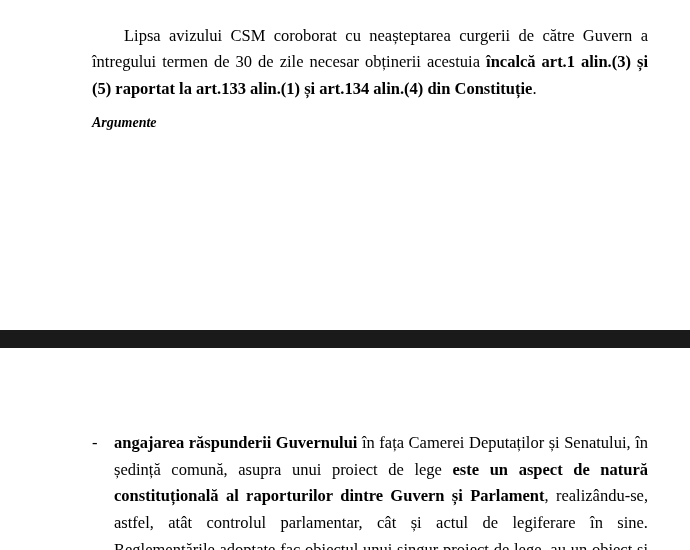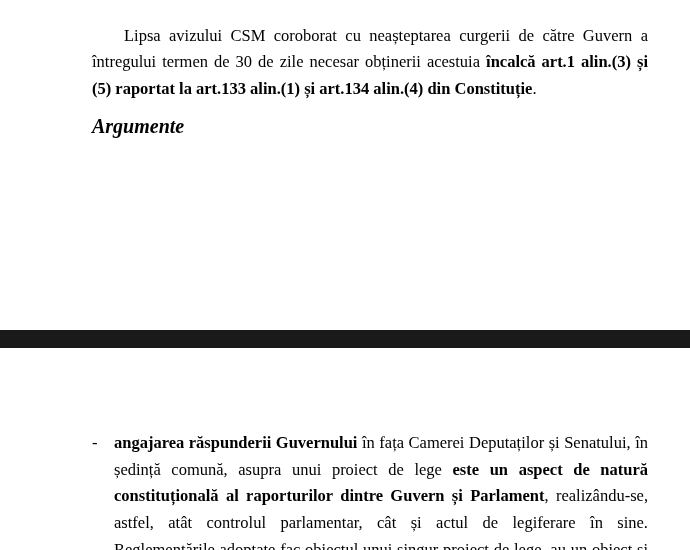--- a/index.html
+++ b/index.html
@@ -56,21 +56,21 @@
     left: 92px;
     top: 6px;
     width: 556px;
     text-indent: 32px;
   }
   .heading-arg {
     position: absolute;
     left: 92px;
     top: 115px;
     width: 556px;
-    font-size: 20px;
+    font-size: 14px;
     font-weight: bold;
     font-style: italic;
   }
   .p-critici {
     position: absolute;
     left: 92px;
     top: 147px;
     width: 556px;
   }
   b, .b { font-weight: bold; }

